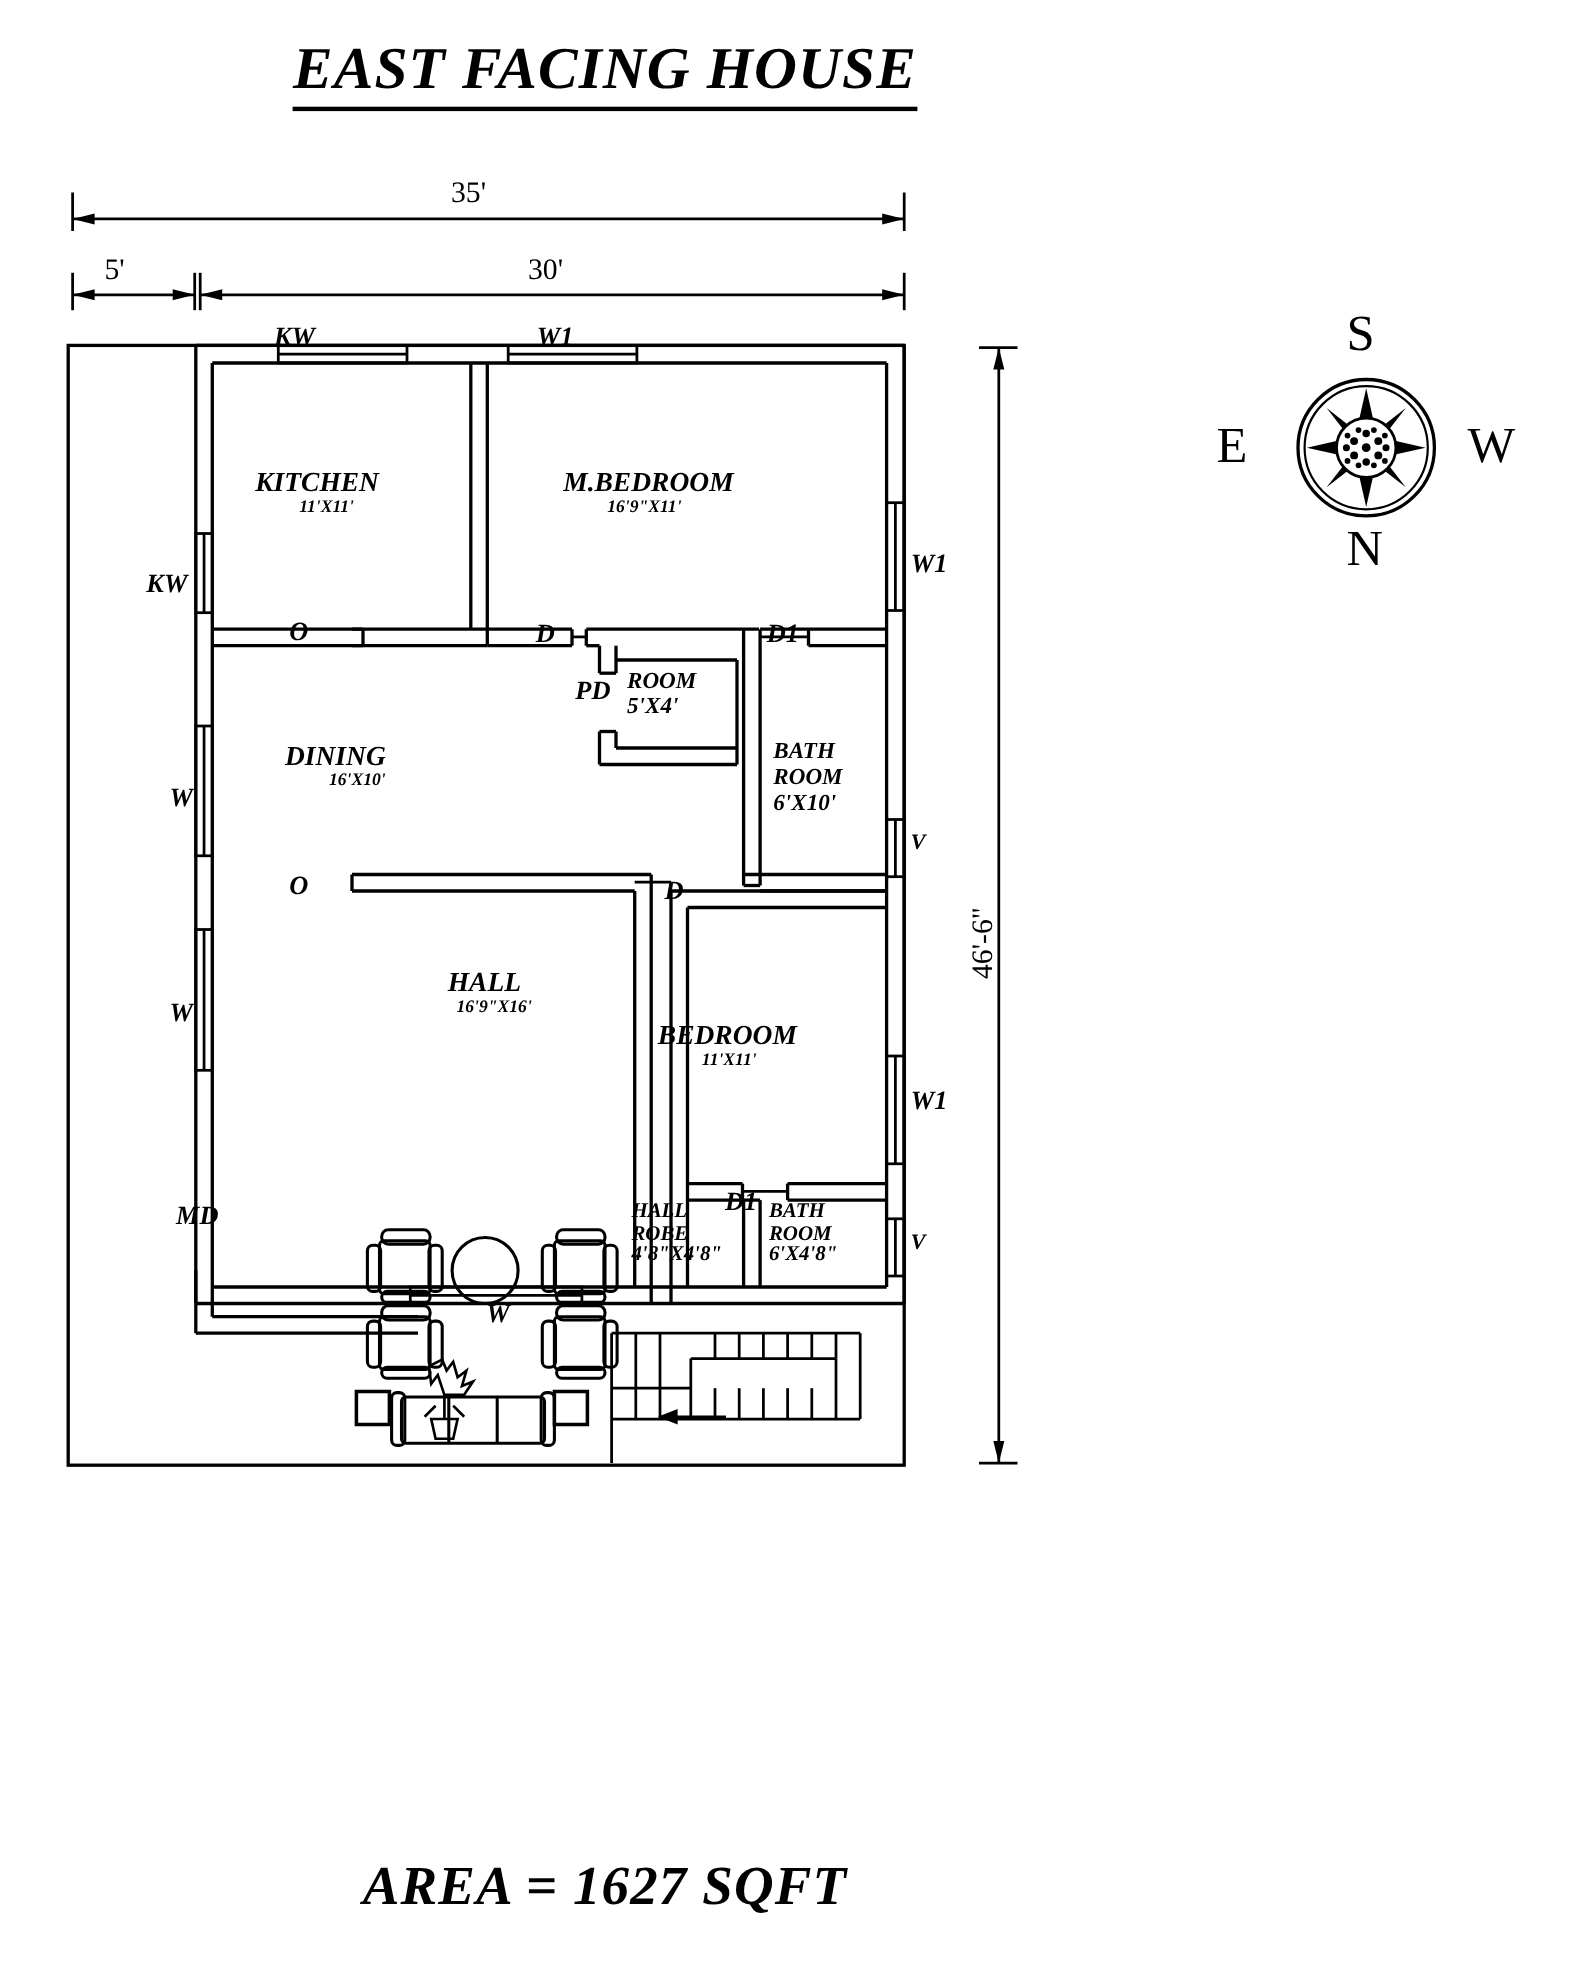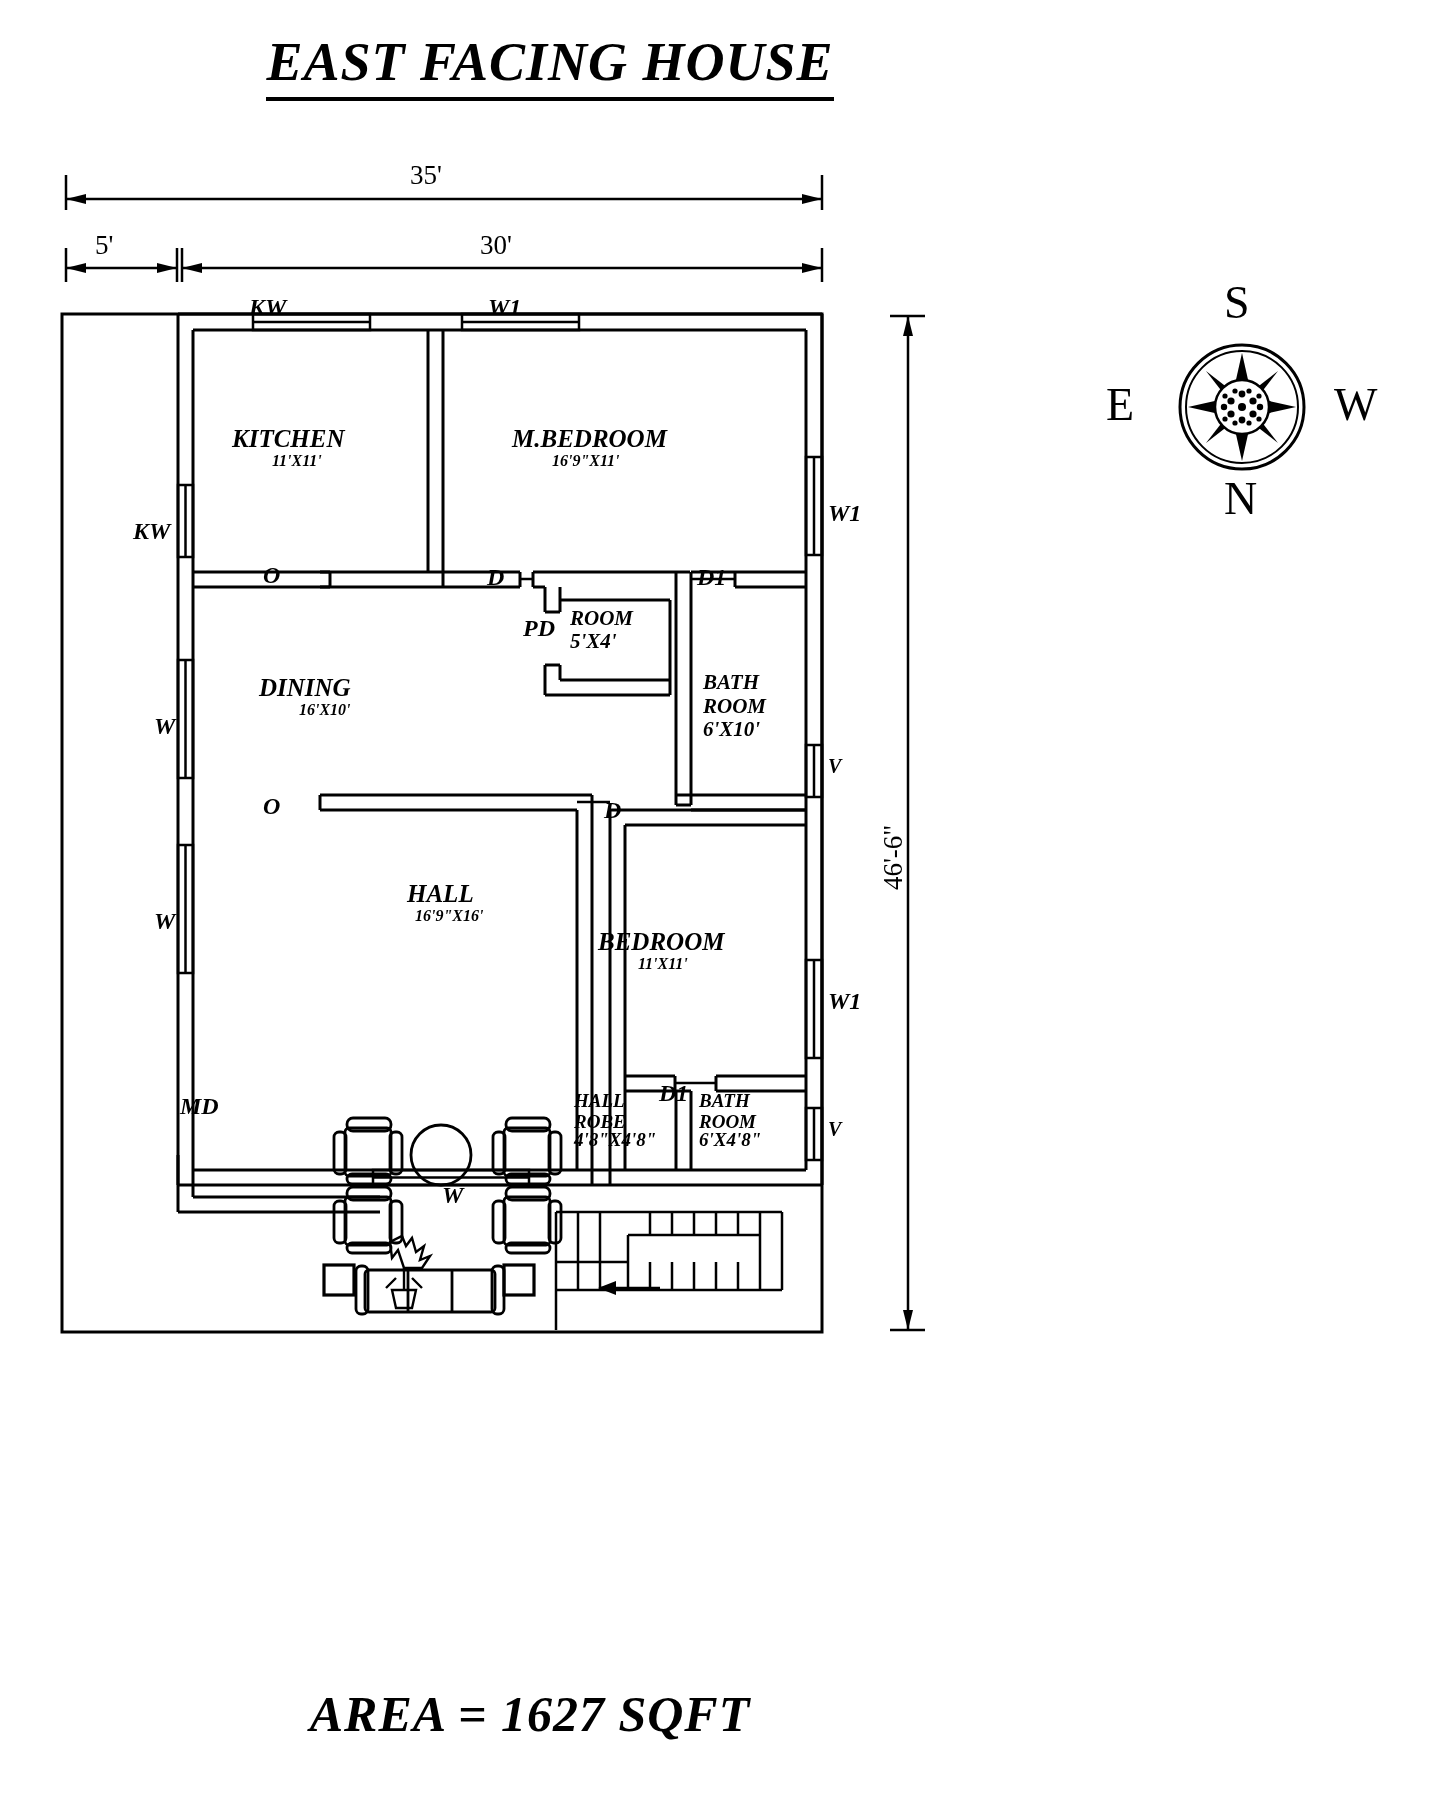--- a/index.html
+++ b/index.html
@@ -36,20 +36,21 @@
     line-height: 1.05;
   }
 
   
   #area-block {
     position: absolute;
     top: 1685px;
     left: 0;
     width: 1060px;
     text-align: center;
+    padding-left: 20px;
   }
   #area-text {
     font-size: 50px;
     font-weight: bold;
     font-style: italic;
     color: #000;
     letter-spacing: 1px;
   }
 
   
@@ -430,21 +431,21 @@
 <div class="lbl tag" style="left:249px; top:294px;">KW</div>
 <div class="lbl tag" style="left:488px; top:294px;">W1</div>
 <div class="lbl tag" style="left:133px; top:518px;">KW</div>
 <div class="lbl tag" style="left:154px; top:713px;">W</div>
 <div class="lbl tag" style="left:154px; top:908px;">W</div>
 <div class="lbl tag" style="left:442px; top:1182px;">W</div>
 <div class="lbl tag" style="left:828px; top:500px;">W1</div>
 <div class="lbl tag" style="left:828px; top:988px;">W1</div>
 <div class="lbl tag" style="left:828px; top:755px; font-size:20px;">V</div>
 <div class="lbl tag" style="left:828px; top:1118px; font-size:20px;">V</div>
-<div class="lbl tag" style="left:160px; top:1093px;margin-left:20px;">MD</div>
+<div class="lbl tag" style="left:160px; top:1093px;">MD</div>
 <div class="lbl tag" style="left:487px; top:564px;">D</div>
 <div class="lbl tag" style="left:604px; top:797px;">D</div>
 <div class="lbl tag" style="left:697px; top:564px;">D1</div>
 <div class="lbl tag" style="left:659px; top:1080px;">D1</div>
 <div class="lbl tag" style="left:523px; top:615px;">PD</div>
 <div class="lbl opening-o" style="left:263px; top:562px;">O</div>
 <div class="lbl opening-o" style="left:263px; top:793px;">O</div>
 
 <div id="compass">
   <svg width="240" height="250" viewBox="0 0 240 250" xmlns="http://www.w3.org/2000/svg">

